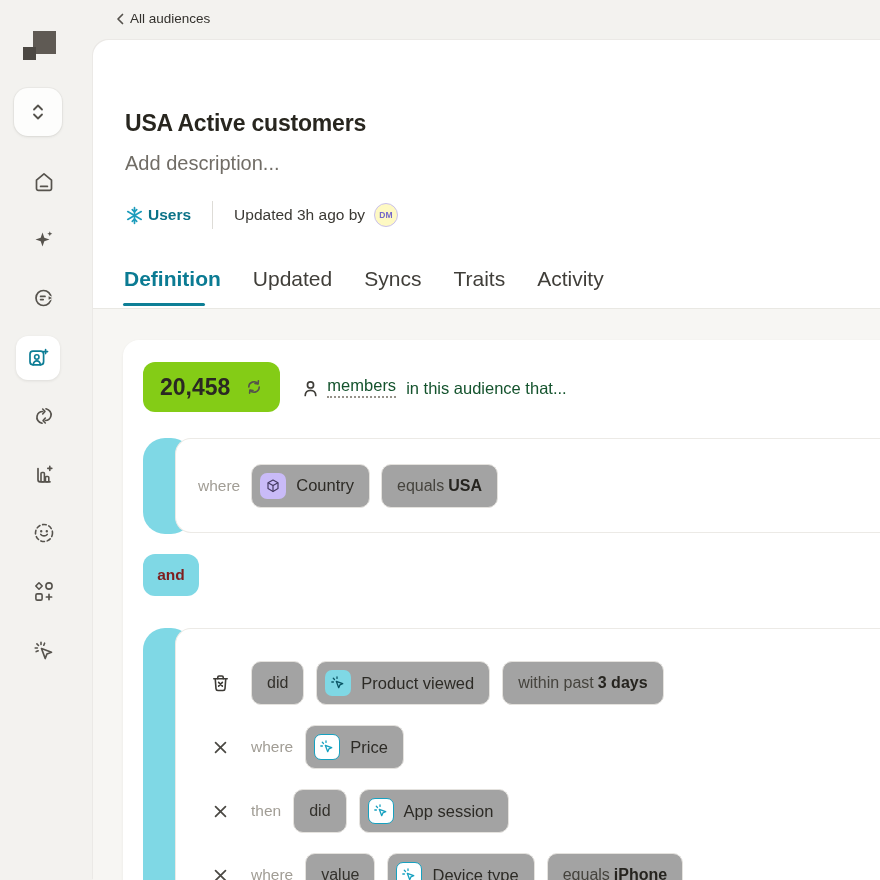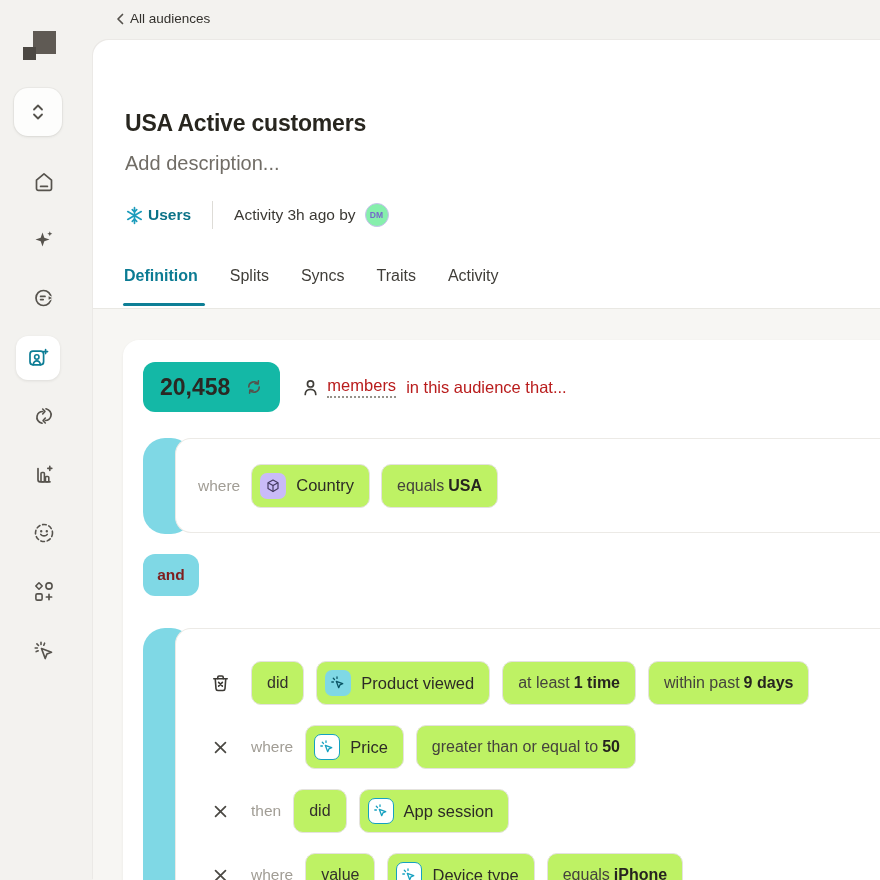--- a/index.html
+++ b/index.html
@@ -51,46 +51,46 @@
   }
   .page-title { position:absolute; left:32px; top:70px; font-size:23px; font-weight:700; color:#28261f; letter-spacing:-.2px; }
   .page-desc { position:absolute; left:32px; top:112px; font-size:20px; color:#716d66; }
 
   .meta-row { position:absolute; left:32px; top:160px; height:30px; display:flex; align-items:center; }
   .entity { display:flex; align-items:center; gap:4px; font-size:15.5px; font-weight:700; color:#0b7287; cursor:pointer; }
   .meta-divider { width:1px; height:28px; background:#dedcd7; margin:0 21px; }
   .updated { font-size:15.5px; color:#3b3934; margin-right:9px; }
   .avatar {
     width:24px; height:24px; border-radius:50%;
-    background:#86efac; border:1px solid #c9c0ee;
+    background:#fef9c3; border:1px solid #c9c0ee;
     display:flex; align-items:center; justify-content:center;
     font-size:8.5px; font-weight:700; color:#7568c9; letter-spacing:.2px;
   }
 
-  .tabs { position:absolute; left:31px; top:227px; display:flex; gap:32px; font-size:16px; }
+  .tabs { position:absolute; left:31px; top:227px; display:flex; gap:32px; font-size:21px; }
   .tab { color:#403e39; cursor:pointer; padding-bottom:14px; }
   .tab.active { color:#0b7b93; font-weight:700; }
   .tab-underline { position:absolute; left:30px; top:263px; width:82px; height:3px; border-radius:2px; background:#0e7f96; }
   .tabs-divider { position:absolute; left:0; top:268px; width:792px; height:1px; background:#e9e8e3; }
 
   
   .def-area { position:absolute; left:0; top:269px; width:792px; height:571px; background:#f7f6f3; }
   .builder-card {
     position:absolute; left:30px; top:31px; width:790px; height:600px;
     background:#ffffff; border-radius:16px;
     box-shadow:0 1px 3px rgba(40,38,32,.06);
   }
 
   .count-row { position:absolute; left:20px; top:22px; height:50px; display:flex; align-items:center; }
   .count-pill {
-    height:50px; background:#14b8a6; border-radius:12px;
+    height:50px; background:#84cc16; border-radius:12px;
     display:flex; align-items:center; padding:0 17px; gap:15px;
   }
   .count-num { font-size:23px; font-weight:700; color:#2a2823; }
-  .members-part { display:flex; align-items:center; margin-left:21px; gap:7px; font-size:16.5px; color:#b91c1c; }
+  .members-part { display:flex; align-items:flex-end; margin-left:21px; gap:7px; font-size:16.5px; color:#14532d; }
   .members-word { border-bottom:2px dotted #96928a; padding-bottom:1px; cursor:pointer; }
   .members-rest { margin-left:3px; }
 
   
   .accent-bar { position:absolute; background:#7fd8e5; }
   .bar-g1 { left:20px; top:98px; width:50px; height:96px; border-radius:22px; }
   .cond-card {
     position:absolute; background:#ffffff;
     border:1px solid #eceae6; border-right:none;
   }
@@ -103,21 +103,21 @@
     font-size:15.5px; font-weight:700; color:#7f1d1d; cursor:pointer;
   }
   .bar-g2 { left:20px; top:288px; width:50px; height:312px; border-radius:22px 22px 0 0; }
   .card-g2 { left:52px; top:288px; width:738px; height:312px; border-radius:16px 0 0 0;
              border-bottom:none; padding:32px 0 0 32px; }
   .cond-row { display:flex; align-items:center; gap:12px; height:44px; margin-bottom:20px; }
   .row-icon { width:24px; display:flex; align-items:center; justify-content:center; margin-right:7px; cursor:pointer; }
 
   .connector { font-size:15.5px; color:#a19d95; }
   .btn {
-    height:44px; background:#bef264; border:1px solid #e4e2de; border-radius:10px;
+    height:44px; background:#a3a3a3; border:1px solid #e4e2de; border-radius:10px;
     display:flex; align-items:center; padding:0 15px; gap:10px;
     font-size:16px; color:#33312c; cursor:pointer; white-space:nowrap;
   }
   .btn.has-icon { padding-left:8px; }
   .chip-icon { width:26px; height:26px; border-radius:7px; display:flex; align-items:center; justify-content:center; flex:none; }
   .chip-purple { background:#c9bbf8; }
   .chip-teal-fill { background:#7fd8e5; }
   .chip-teal-line { background:#fff; border:1.5px solid #16a1c0; }
   .op-prefix { color:#45433d; }
   .op-value { font-weight:700; color:#26241f; margin-left:4px;margin-top:40px; }
@@ -234,27 +234,27 @@
           <path d="M9 1.6 V16.4"></path>
           <path d="M2.6 5.3 L15.4 12.7"></path>
           <path d="M2.6 12.7 L15.4 5.3"></path>
           <path d="M6.9 3.4 L9 5.5 L11.1 3.4"></path>
           <path d="M6.9 14.6 L9 12.5 L11.1 14.6"></path>
         </g>
       </svg>
       <span>Users</span>
     </div>
     <div class="meta-divider"></div>
-    <span class="updated">Activity 3h ago by</span>
+    <span class="updated">Updated 3h ago by</span>
     <div class="avatar">DM</div>
   </div>
 
   <div class="tabs">
     <span class="tab active">Definition</span>
-    <span class="tab">Splits</span>
+    <span class="tab">Updated</span>
     <span class="tab">Syncs</span>
     <span class="tab">Traits</span>
     <span class="tab">Activity</span>
   </div>
   <div class="tab-underline"></div>
   <div class="tabs-divider"></div>
 
   <div class="def-area">
     <div class="builder-card">
 
@@ -324,47 +324,41 @@
               <svg width="16" height="16" viewBox="0 0 16 16">
                 <g fill="none" stroke="#0a5565" stroke-width="1.3" stroke-linecap="round" stroke-linejoin="round">
                   <path d="M6.3 6.3 L12.7 8.7 L9.9 9.9 L8.7 12.7 Z"></path>
                   <path d="M7 1.8 v1.6 M1.8 7 h1.6 M3.3 3.3 l1.2 1.2"></path>
                 </g>
               </svg>
             </span>
             <span class="btn-label">Product viewed</span>
           </div>
           <div class="btn">
-            <span><span class="op-prefix">at least</span><span class="op-value">1 time</span></span>
-          </div>
-          <div class="btn">
-            <span><span class="op-prefix">within past</span><span class="op-value">9 days</span></span>
+            <span><span class="op-prefix">within past</span><span class="op-value">3 days</span></span>
           </div>
         </div>
 
         <div class="cond-row">
           <span class="row-icon">
             <svg width="19" height="19" viewBox="0 0 20 20">
               <path d="M4.8 4.8 L15.2 15.2 M15.2 4.8 L4.8 15.2" stroke="#4a4843" stroke-width="1.8" stroke-linecap="round"></path>
             </svg>
           </span>
           <span class="connector">where</span>
           <div class="btn has-icon">
             <span class="chip-icon chip-teal-line">
               <svg width="16" height="16" viewBox="0 0 16 16">
                 <g fill="none" stroke="#16a1c0" stroke-width="1.3" stroke-linecap="round" stroke-linejoin="round">
                   <path d="M6.3 6.3 L12.7 8.7 L9.9 9.9 L8.7 12.7 Z"></path>
                   <path d="M7 1.8 v1.6 M1.8 7 h1.6 M3.3 3.3 l1.2 1.2"></path>
                 </g>
               </svg>
             </span>
             <span class="btn-label">Price</span>
-          </div>
-          <div class="btn">
-            <span><span class="op-prefix">greater than or equal to</span><span class="op-value">50</span></span>
           </div>
         </div>
 
         <div class="cond-row">
           <span class="row-icon">
             <svg width="19" height="19" viewBox="0 0 20 20">
               <path d="M4.8 4.8 L15.2 15.2 M15.2 4.8 L4.8 15.2" stroke="#4a4843" stroke-width="1.8" stroke-linecap="round"></path>
             </svg>
           </span>
           <span class="connector">then</span>

